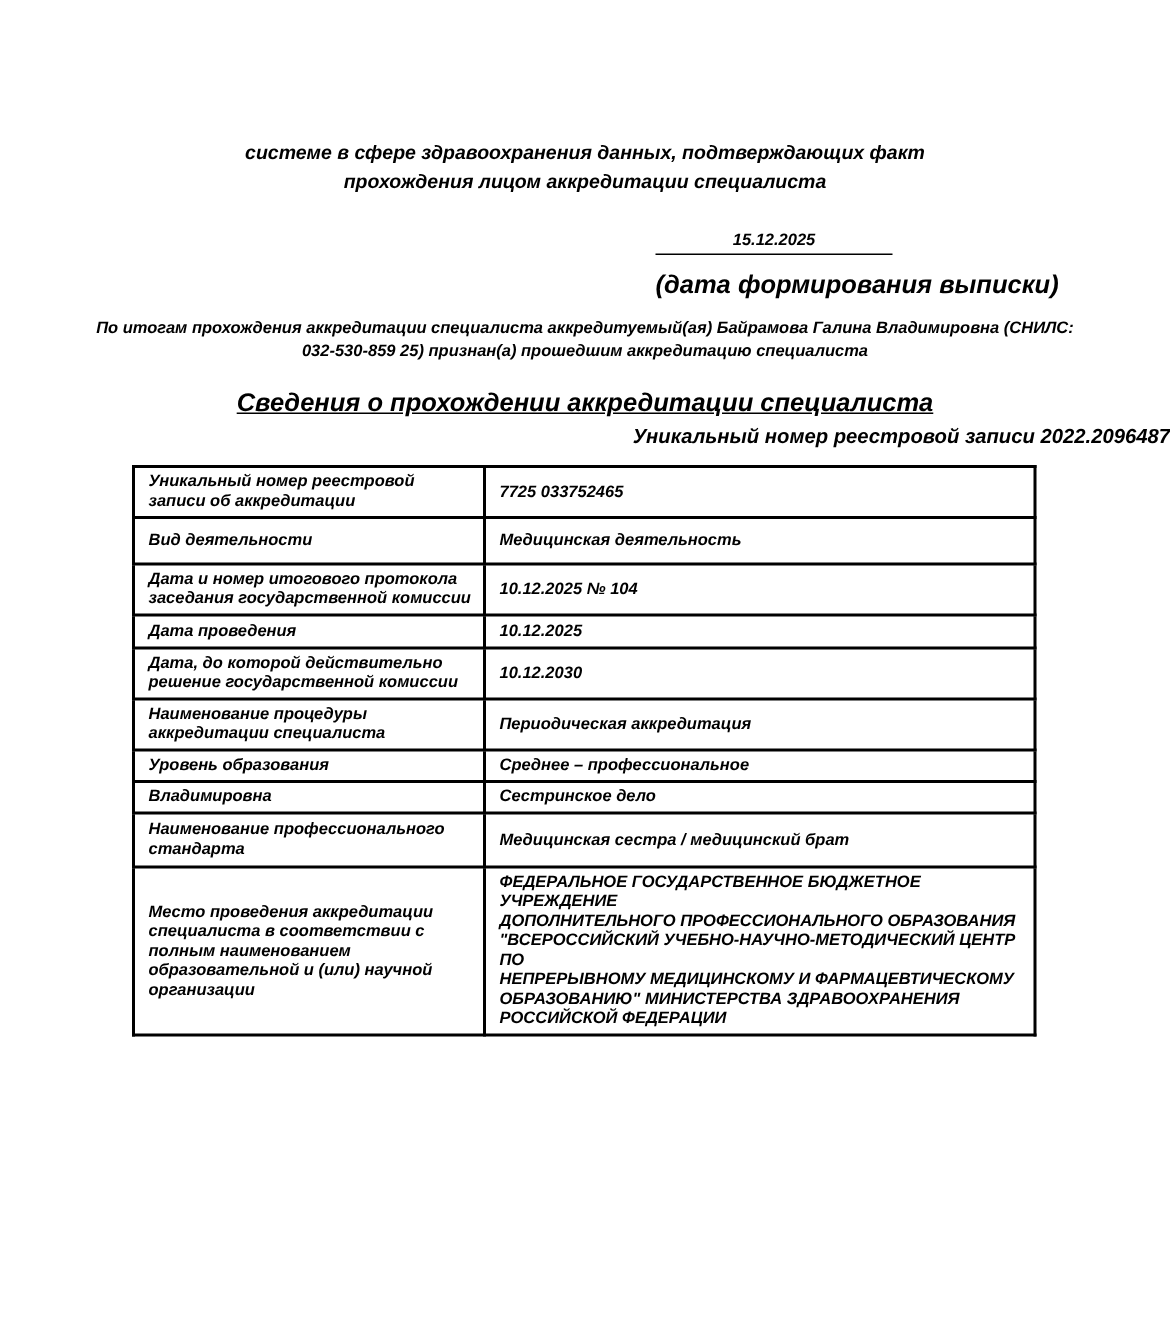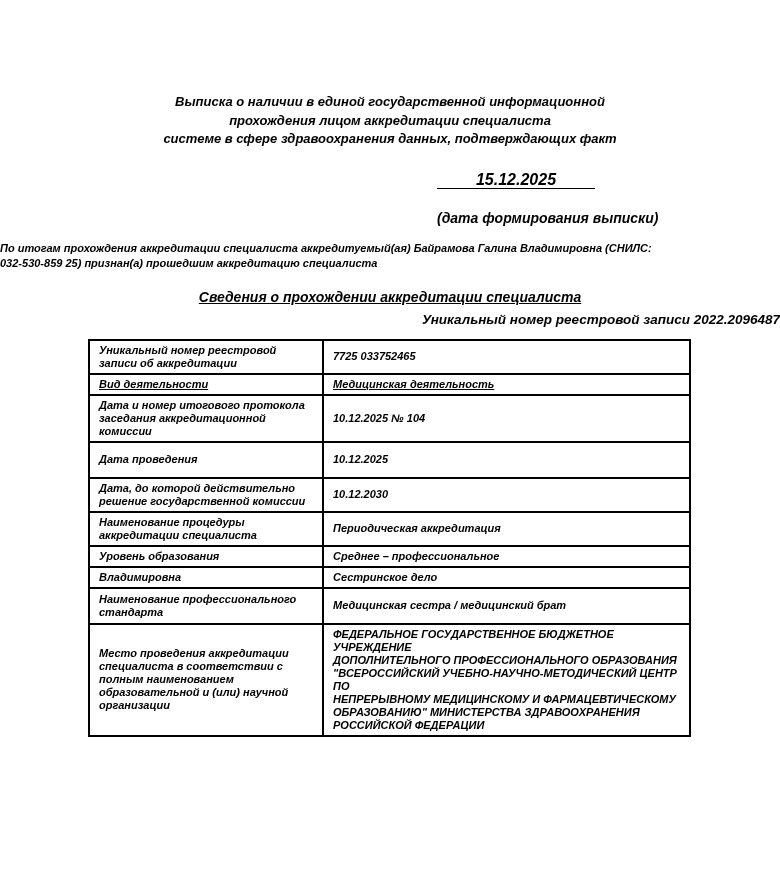--- a/index.html
+++ b/index.html
@@ -29,45 +29,45 @@
 
   .date-block {
     margin-top: 24px;
     margin-left: 437px;
     width: 158px;
     text-align: center;
     font-weight: bold;
     font-style: italic;
   }
   .date-value {
-    font-size: 16px;
+    font-size: 11px;
     line-height: 13px;
     padding-bottom: 2px;
     border-bottom: 1.5px solid #000;
   }
   .date-caption {
-    font-size: 14px;
+    font-size: 17px;
     line-height: 13px;
     padding-top: 13px;
     white-space: nowrap;
-    margin-top: 10px;
   }
 
   .intro {
     margin-top: 16px;
+    text-align: center;
     font-size: 11px;
     line-height: 15px;
     font-weight: bold;
     font-style: italic;
   }
 
   .section-heading {
     margin-top: 20px;
     text-align: center;
-    font-size: 14px;
+    font-size: 17px;
     line-height: 13px;
     font-weight: bold;
     font-style: italic;
     text-decoration: underline;
   }
 
   .registry-heading {
     margin-top: 8px;
     text-align: right;
     font-size: 13.5px;
@@ -91,37 +91,36 @@
     font-style: italic;
     vertical-align: middle;
     padding: 3px 8px 3px 9px;
     word-wrap: break-word;
   }
   td.label-cell { width: 234px; margin-left: 11px; }
   td.value-cell { width: 367px; }
   .multiline { white-space: pre-line; }
 
   tr.r-h32 td { height: 32px; }
-  tr.r-h21 td { height: 21px; text-decoration: underline; }
-  tr.r-h22 td { height: 36px; }
+  tr.r-h21 td { height: 31px; }
+  tr.r-h22 td { height: 22px; }
   tr.r-h34 td { height: 34px; }
   tr.r-h33 td { height: 33px; }
   tr.r-h20 td { height: 20px; }
   tr.r-h36 td { height: 36px; }
   tr.r-h79 td { height: 79px; }
 </style>
 </head>
 <body>
 
 <div class="page">
 
   <div class="doc-title">
-    <div>Выписка о наличии в единой государственной информационной</div>
+    <div>системе в сфере здравоохранения данных, подтверждающих факт</div>
     <div>прохождения лицом аккредитации специалиста</div>
-    <div>системе в сфере здравоохранения данных, подтверждающих факт</div>
   </div>
 
   <div class="date-block">
     <div class="date-value">15.12.2025</div>
     <div class="date-caption">(дата формирования выписки)</div>
   </div>
 
   <div class="intro">
     <div>По итогам прохождения аккредитации специалиста аккредитуемый(ая) Байрамова Галина Владимировна (СНИЛС:</div>
     <div>032-530-859 25) признан(а) прошедшим аккредитацию специалиста</div>
@@ -135,21 +134,21 @@
     <tbody>
       <tr class="r-h32">
         <td class="label-cell">Уникальный номер реестровой записи об аккредитации</td>
         <td class="value-cell">7725 033752465</td>
       </tr>
       <tr class="r-h21">
         <td class="label-cell">Вид деятельности</td>
         <td class="value-cell">Медицинская деятельность</td>
       </tr>
       <tr class="r-h32">
-        <td class="label-cell">Дата и номер итогового протокола заседания аккредитационной комиссии</td>
+        <td class="label-cell">Дата и номер итогового протокола заседания государственной комиссии</td>
         <td class="value-cell">10.12.2025 № 104</td>
       </tr>
       <tr class="r-h22">
         <td class="label-cell">Дата проведения</td>
         <td class="value-cell">10.12.2025</td>
       </tr>
       <tr class="r-h34">
         <td class="label-cell">Дата, до которой действительно решение государственной комиссии</td>
         <td class="value-cell">10.12.2030</td>
       </tr>

